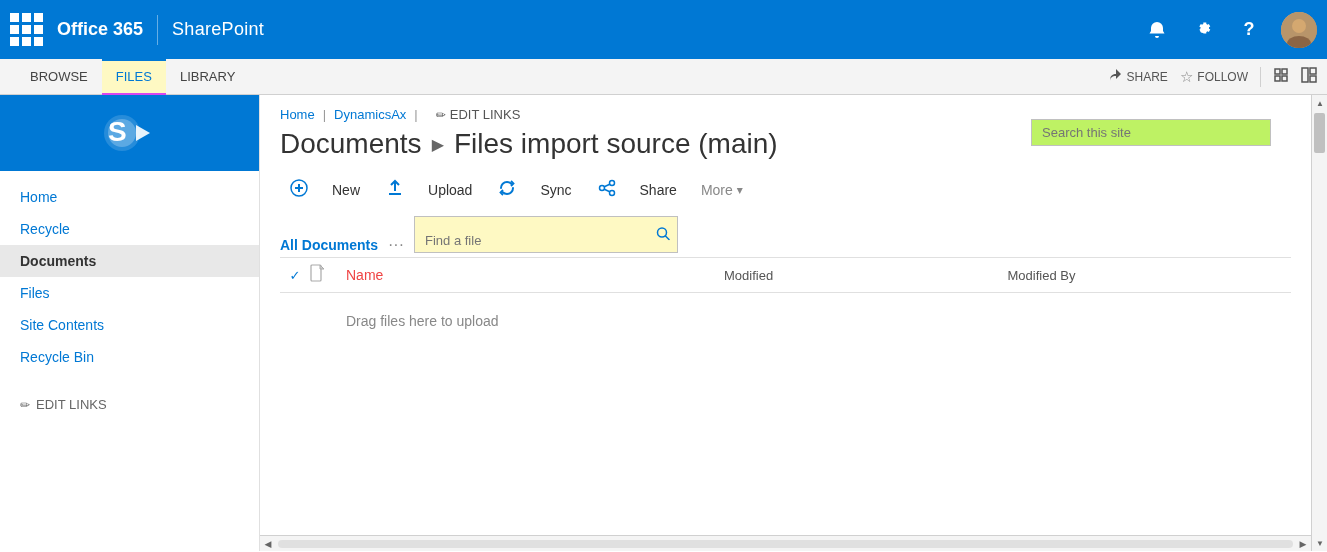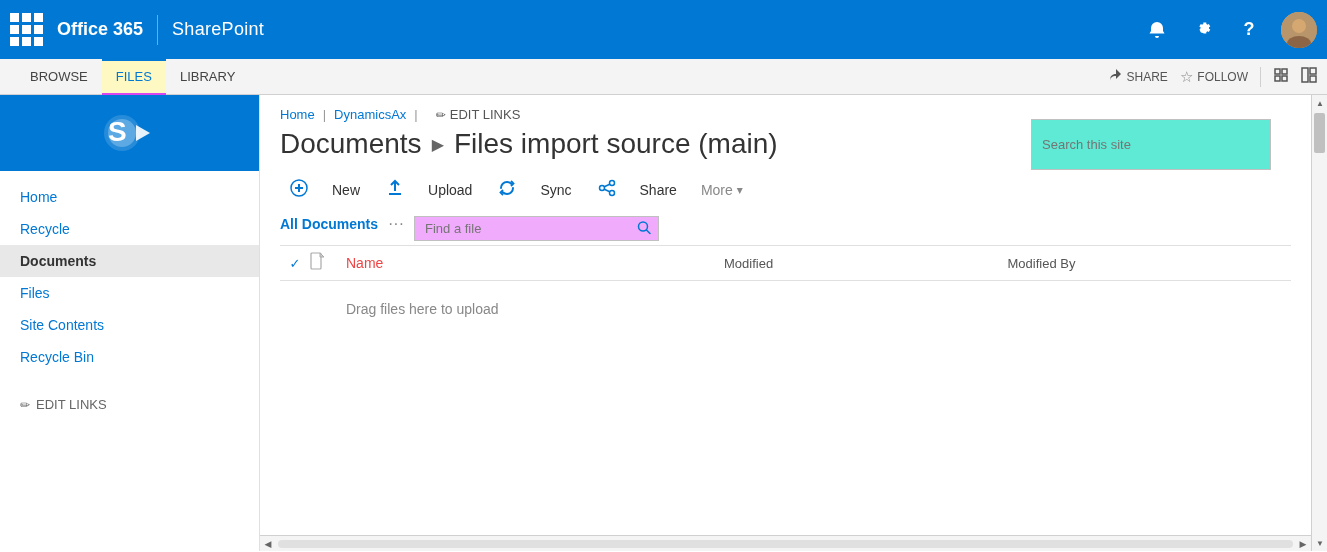--- a/index.html
+++ b/index.html
@@ -224,26 +224,26 @@
       font-size: 12px;
     }
 
     .search-box-container {
       position: absolute;
       top: 12px;
       right: 20px;
     }
     .search-box {
       border: 1px solid #c0c0c0;
-      padding: 17px 10px;
+      padding: 5px 10px;
       font-size: 13px;
       width: 240px;
       color: #333;
       outline: none;
-      background: #5eead4;
+      background: #bef264;
     }
 
     
     .page-title {
       font-size: 28px;
       font-weight: 300;
       color: #333;
       margin-bottom: 14px;
       display: flex;
       align-items: center;
@@ -282,44 +282,44 @@
       gap: 4px;
       font-size: 14px;
       color: #888;
       cursor: pointer;
       padding: 5px 8px;
     }
 
     
     .view-bar {
       display: flex;
-      align-items: flex-start;
+      align-items: flex-end;
       gap: 10px;
       margin-bottom: 4px;
     }
     .view-label {
       font-size: 14px;
       color: #0078d4;
       font-weight: 600;
       cursor: pointer;
     }
     .view-more-btn {
       color: #888;
       cursor: pointer;
       font-size: 16px;
       line-height: 1;
     }
     .find-file-input {
       border: 1px solid #c0c0c0;
-      padding: 4px 30px 4px 10px;
-      font-size: 13px;
-      width: 245px;
+      padding: 16px 30px 4px 10px;
+      font-size: 13px;
+      width: 264px;
       color: #555;
       outline: none;
-      background: #f0abfc;
+      background: #fef9c3;
       position: relative;
     }
     .find-file-wrapper {
       position: relative;
       display: inline-block;
     }
     .find-file-search-icon {
       position: absolute;
       right: 8px;
       top: 50%;

